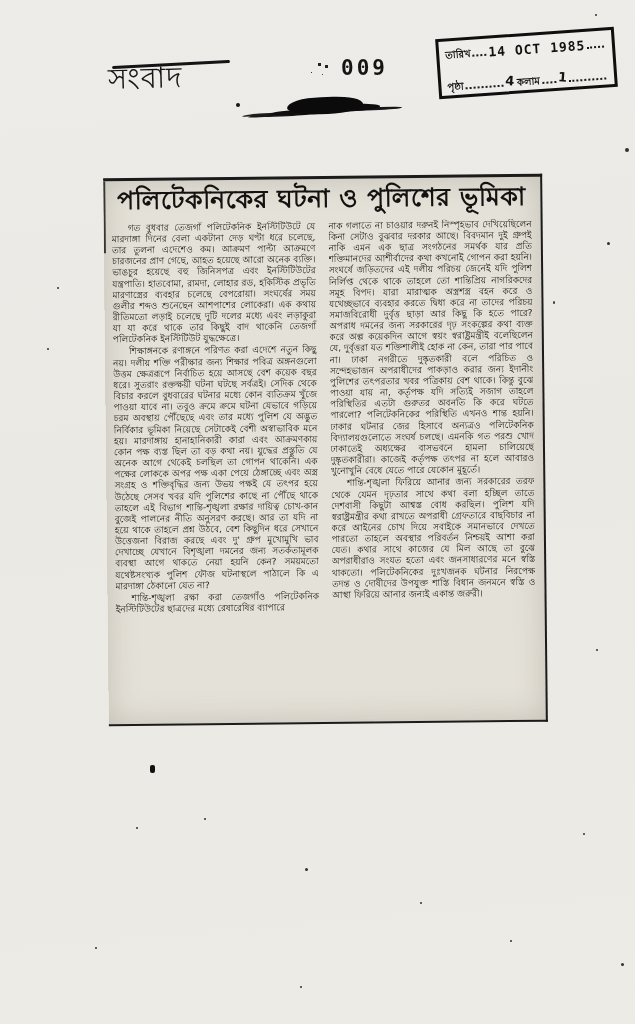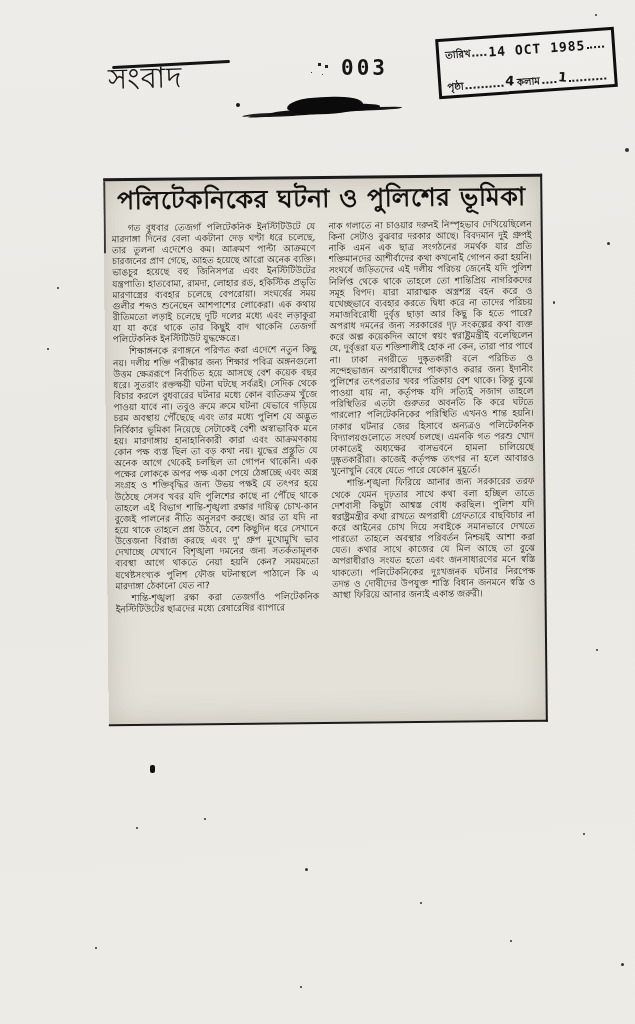--- a/index.html
+++ b/index.html
@@ -57,21 +57,21 @@
 </style>
 </head>
 <body>
 
 <div class="page">
 
   <div class="hw-stroke"></div>
   <div class="handwritten">সংবাদ</div>
 
   <div class="pre-dots"></div>
-  <div class="doc-number">003</div>
+  <div class="doc-number">009</div>
 
   <div class="stamp-box">
     <div class="stamp-row">
       <span class="stamp-label">তারিখ</span>
       <span class="leader sm"></span>
       <span class="stamp-date">14 OCT 1985</span>
       <span class="leader"></span>
     </div>
     <div class="stamp-row">
       <span class="stamp-label">পৃষ্ঠা</span>

